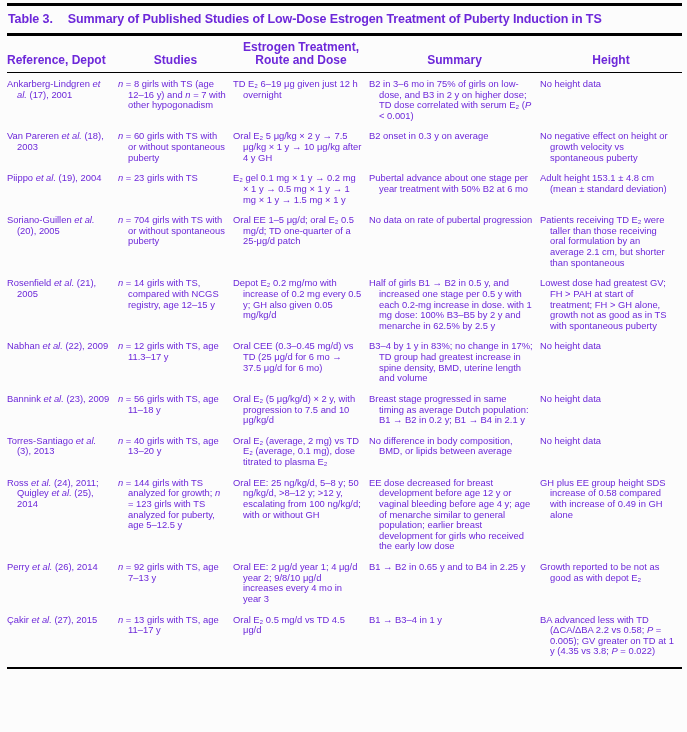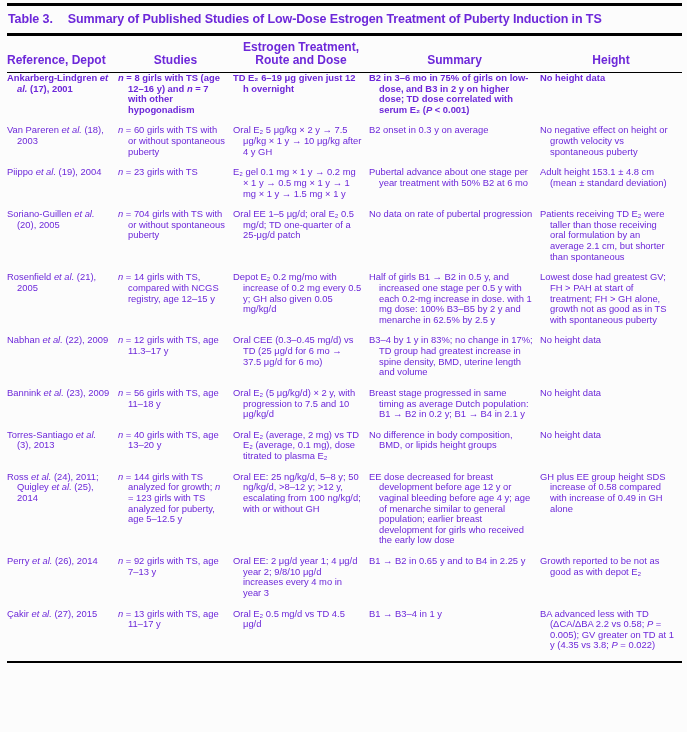--- a/index.html
+++ b/index.html
@@ -50,21 +50,21 @@
     padding-left: 0;
   }
   table.datatable td {
     vertical-align: top;
     font-size: 9.4px;
     line-height: 1.13;
     padding: 0 7px 10px 0;
     text-align: left;
   }
   table.datatable tbody tr:first-child td {
-    font-weight: bold;
+    padding-top: 6px;
   }
   .hang {
     padding-left: 10px;
     text-indent: -10px;
   }
   i { font-style: italic; }
 </style>
 </head>
 <body>
 
@@ -216,21 +216,21 @@
           <td>
             <div class="hang">Torres-Santiago <i>et al.</i> (3), 2013</div>
           </td>
           <td>
             <div class="hang"><i>n</i> = 40 girls with TS, age 13–20 y</div>
           </td>
           <td>
             <div class="hang">Oral E₂ (average, 2 mg) vs TD E₂ (average, 0.1 mg), dose titrated to plasma E₂</div>
           </td>
           <td>
-            <div class="hang">No difference in body composition, BMD, or lipids height groups</div>
+            <div class="hang">No difference in body composition, BMD, or lipids between average</div>
           </td>
           <td>
             <div class="hang">No height data</div>
           </td>
         </tr>
         <tr>
           <td>
             <div class="hang">Ross <i>et al.</i> (24), 2011; Quigley <i>et al.</i> (25), 2014</div>
           </td>
           <td>

